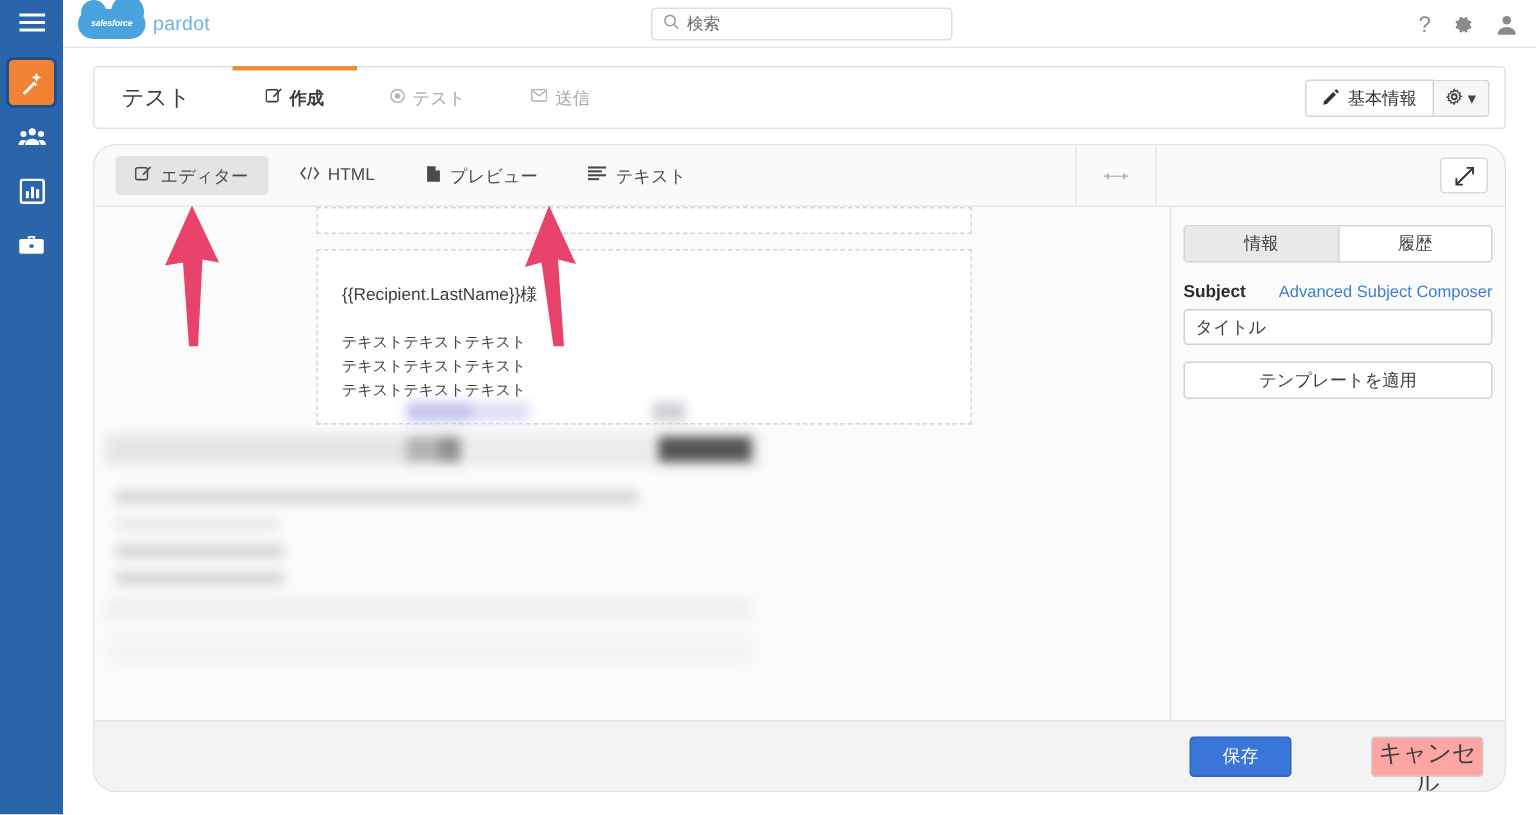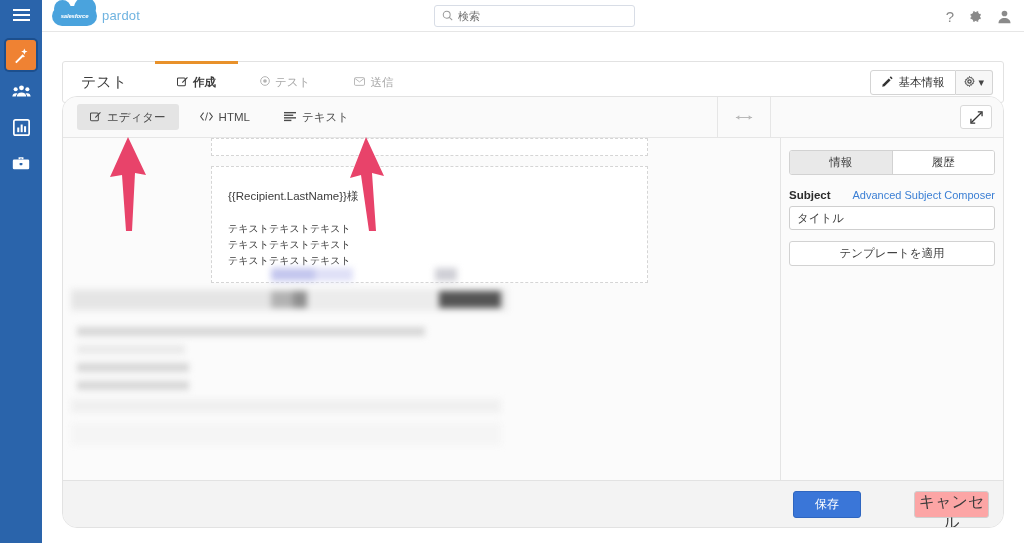--- a/index.html
+++ b/index.html
@@ -64,21 +64,21 @@
   .search-box input::placeholder { color: #6b6b6b; }
 
   .top-right { position: absolute; right: 12px; top: 0; height: 32px; display: flex; align-items: center; gap: 14px; }
   .top-right .ticon { cursor: pointer; display: flex; align-items: center; justify-content: center; }
   .qmark { font-size: 15px; color: #8a8a8a; line-height: 1; }
 
   
   .page-header {
     position: absolute; left: 62px; top: 44px; right: 20px; height: 42px;
     background: #fff; border: 1px solid #e2e2e2; border-radius: 3px;
-    display: flex; align-items: center; margin-top: 17px;
+    display: flex; align-items: center;
   }
   .page-title { font-size: 15px; color: #3c3c3c; margin-left: 18px; }
   .ptabs { display: flex; align-items: center; margin-left: 28px; height: 100%; gap: 0; }
   .ptab {
     position: relative; height: 100%; display: flex; align-items: center; gap: 5px;
     padding: 0 22px; font-size: 11.5px; color: #a6a6a6; cursor: pointer;
   }
   .ptab.active { color: #3c3c3c; font-weight: bold; }
   .ptab.active:after {
     content: ""; position: absolute; left: 0; right: 0; top: -1px; height: 3px; background: #e8912a;
@@ -352,20 +352,29 @@
       </div>
       <div class="etab">
         <span>
           <svg width="13" height="11" viewBox="0 0 16 12">
               <path d="M4.4 1.2L0.8 6l3.6 4.8" fill="none" stroke="#4a4a4a" stroke-width="1.3"></path>
               <path d="M11.6 1.2L15.2 6l-3.6 4.8" fill="none" stroke="#4a4a4a" stroke-width="1.3"></path>
               <line x1="9.4" y1="1" x2="6.6" y2="11" stroke="#4a4a4a" stroke-width="1.1"></line>
             </svg>
         </span>
         <span>HTML</span>
+      </div>
+      <div class="etab">
+        <span>
+          <svg width="10" height="12" viewBox="0 0 11 13">
+              <path d="M0.8 0.8h6.2L10.2 4v8.2H0.8z" fill="#4a4a4a"></path>
+              <path d="M7 0.8V4h3.2" fill="#fbfbfb"></path>
+            </svg>
+        </span>
+        <span>プレビュー</span>
       </div>
       <div class="etab">
         <span>
           <svg width="12" height="11" viewBox="0 0 13 11">
               <rect x="0" y="0.6" width="13" height="1.5" fill="#4a4a4a"></rect>
               <rect x="0" y="3.4" width="10" height="1.5" fill="#4a4a4a"></rect>
               <rect x="0" y="6.2" width="13" height="1.5" fill="#4a4a4a"></rect>
               <rect x="0" y="9" width="8" height="1.5" fill="#4a4a4a"></rect>
             </svg>
         </span>

